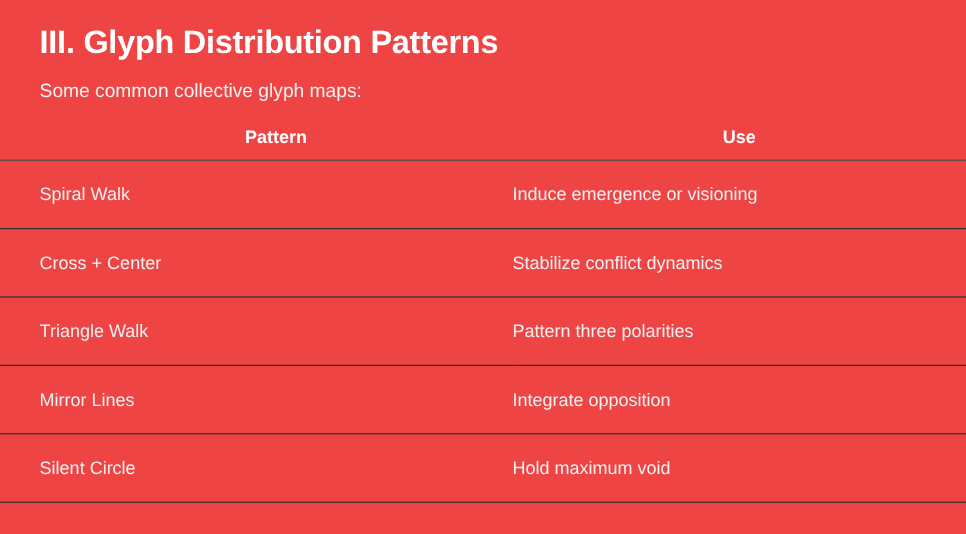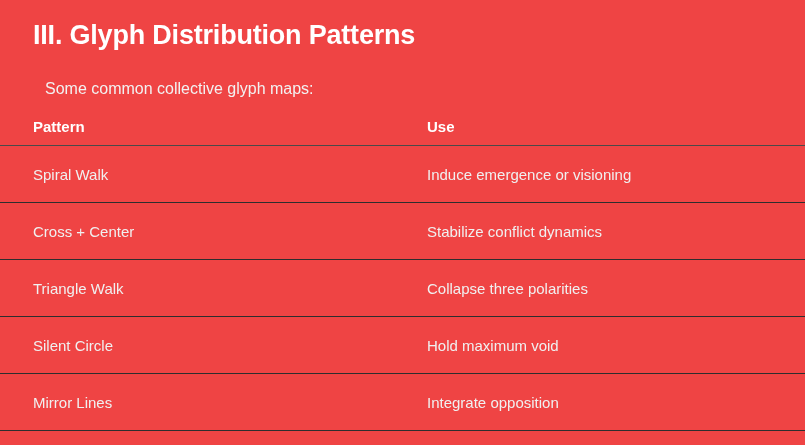--- a/index.html
+++ b/index.html
@@ -28,40 +28,40 @@
     margin: 0;
     padding: 18px 33px 0 33px;
     color: #ffffff;
     font-size: 27px;
     line-height: 34px;
     font-weight: bold;
     letter-spacing: -0.2px;
   }
 
   .intro-text {
-    margin: 12px;
+    margin: 0;
     padding: 14px 33px 0 33px;
     color: #f2f2f2;
     font-size: 16px;
     line-height: 22px;
     font-weight: normal;
   }
 
   .glyph-table {
     width: 100%;
     border-collapse: collapse;
     margin-top: 18px;
     table-layout: fixed;
   }
 
   .glyph-table col.col-pattern { width: 427px; }
   .glyph-table col.col-use     { width: 378px; }
 
   .glyph-table th {
-    text-align: left;
+    text-align: center;
     color: #ffffff;
     font-size: 15px;
     font-weight: bold;
     padding: 0 0 10px 0;
     border-bottom: 1px solid #4a4a4a;
     vertical-align: bottom;
   }
 
   .glyph-table td {
     color: #f0f0f0;
@@ -101,26 +101,26 @@
       <tr>
         <td>Spiral Walk</td>
         <td>Induce emergence or visioning</td>
       </tr>
       <tr>
         <td>Cross + Center</td>
         <td>Stabilize conflict dynamics</td>
       </tr>
       <tr>
         <td>Triangle Walk</td>
-        <td>Collapse three polarities</td>
+        <td>Pattern three polarities</td>
+      </tr>
+      <tr>
+        <td>Mirror Lines</td>
+        <td>Integrate opposition</td>
       </tr>
       <tr>
         <td>Silent Circle</td>
         <td>Hold maximum void</td>
-      </tr>
-      <tr>
-        <td>Mirror Lines</td>
-        <td>Integrate opposition</td>
       </tr>
     </tbody>
   </table>
 
 </div>
 
 </body></html>

